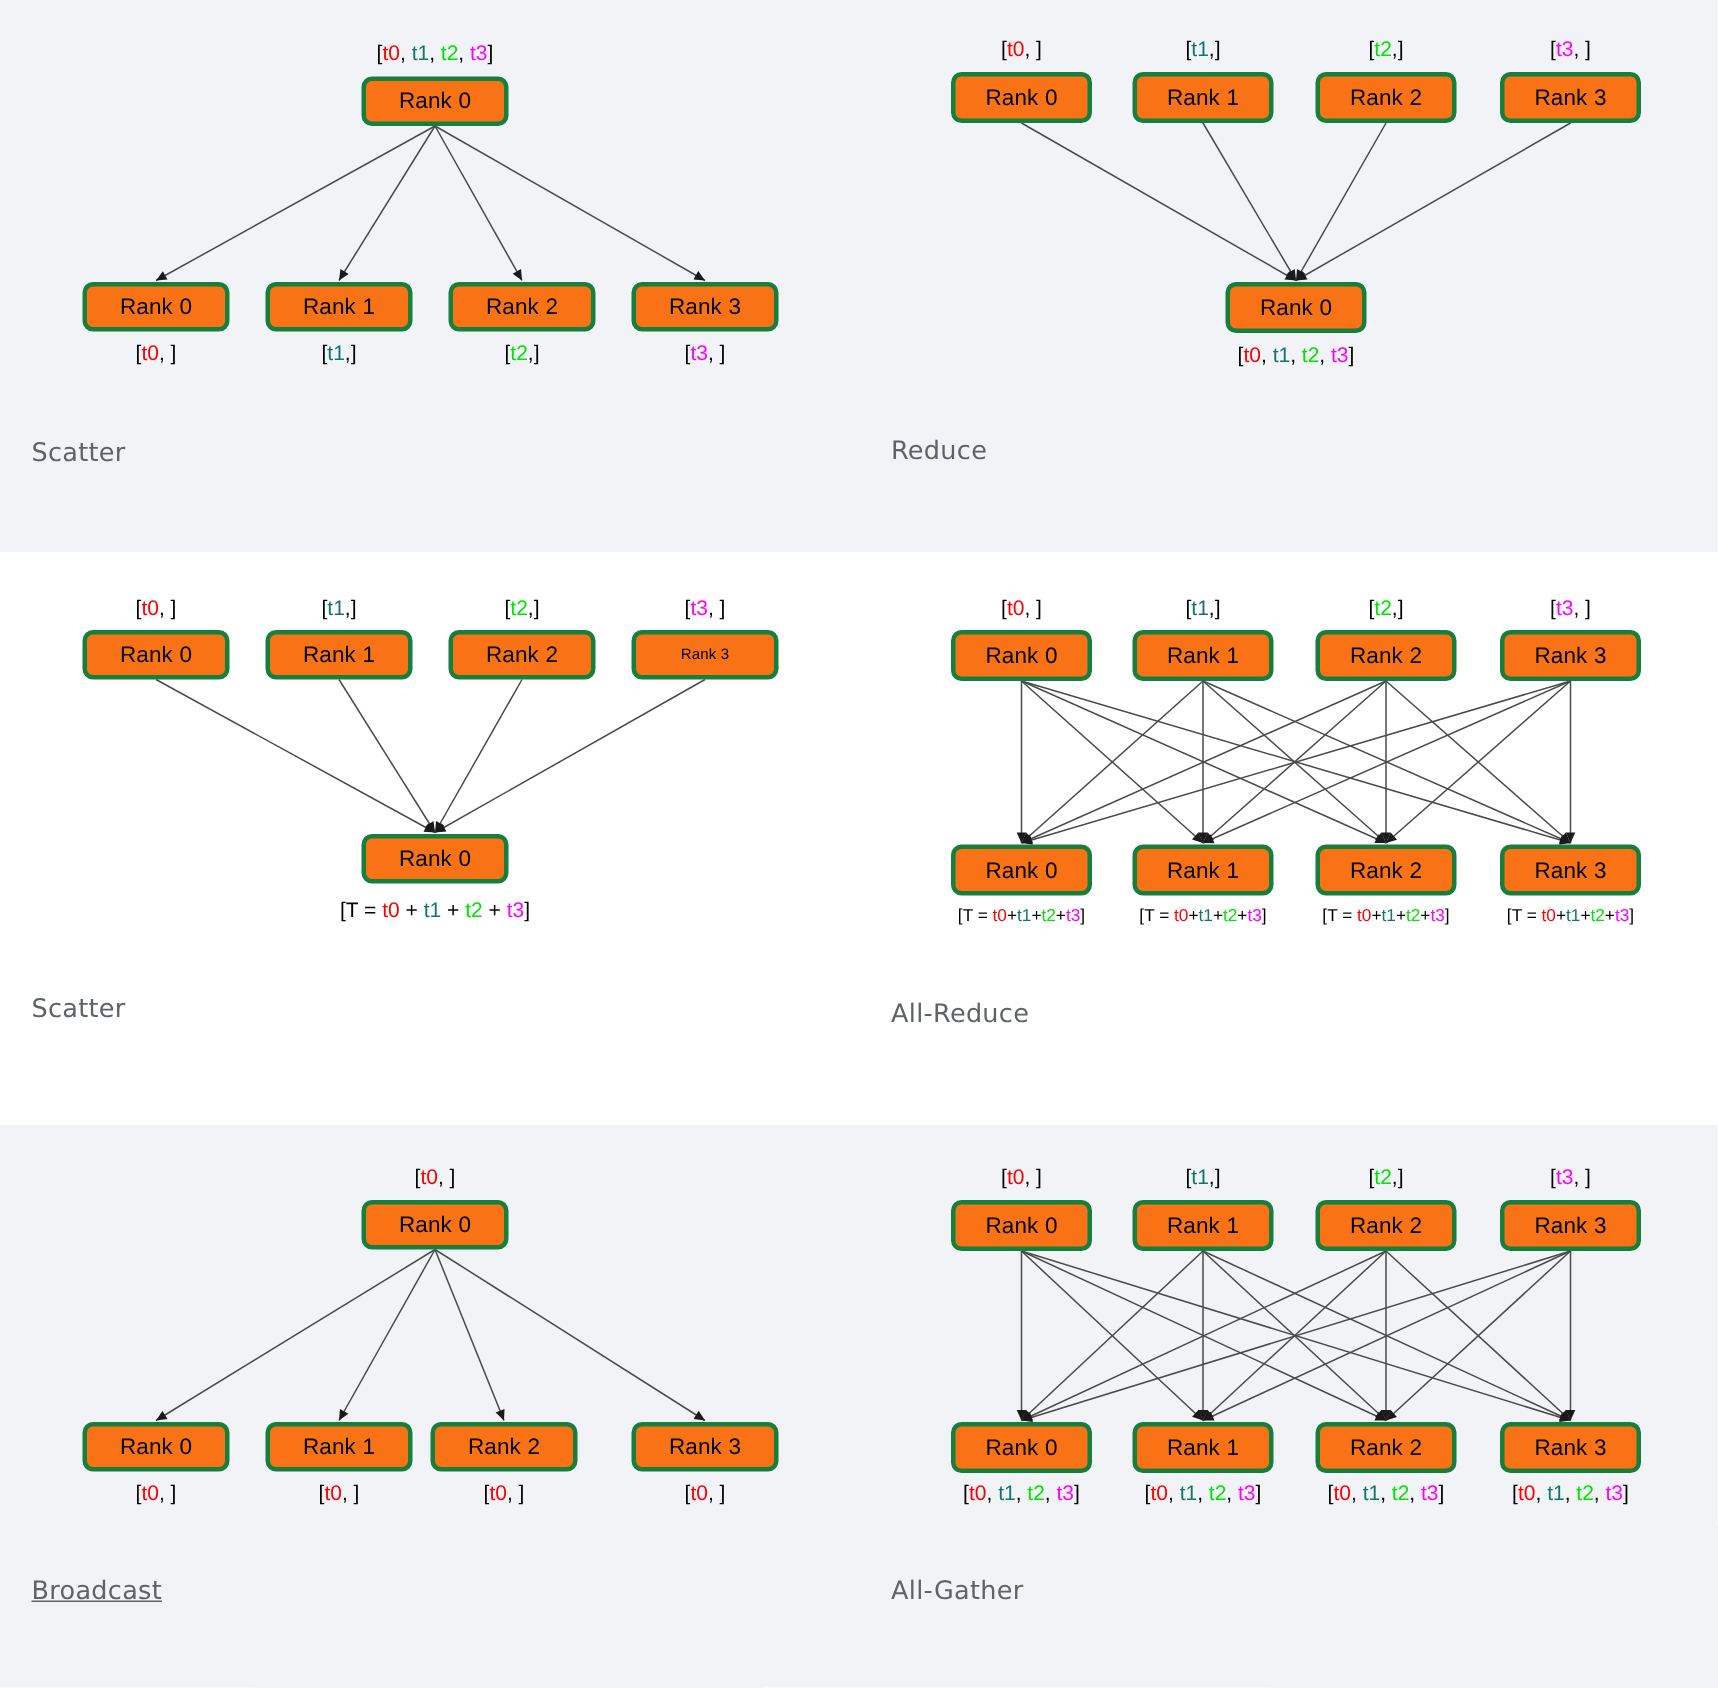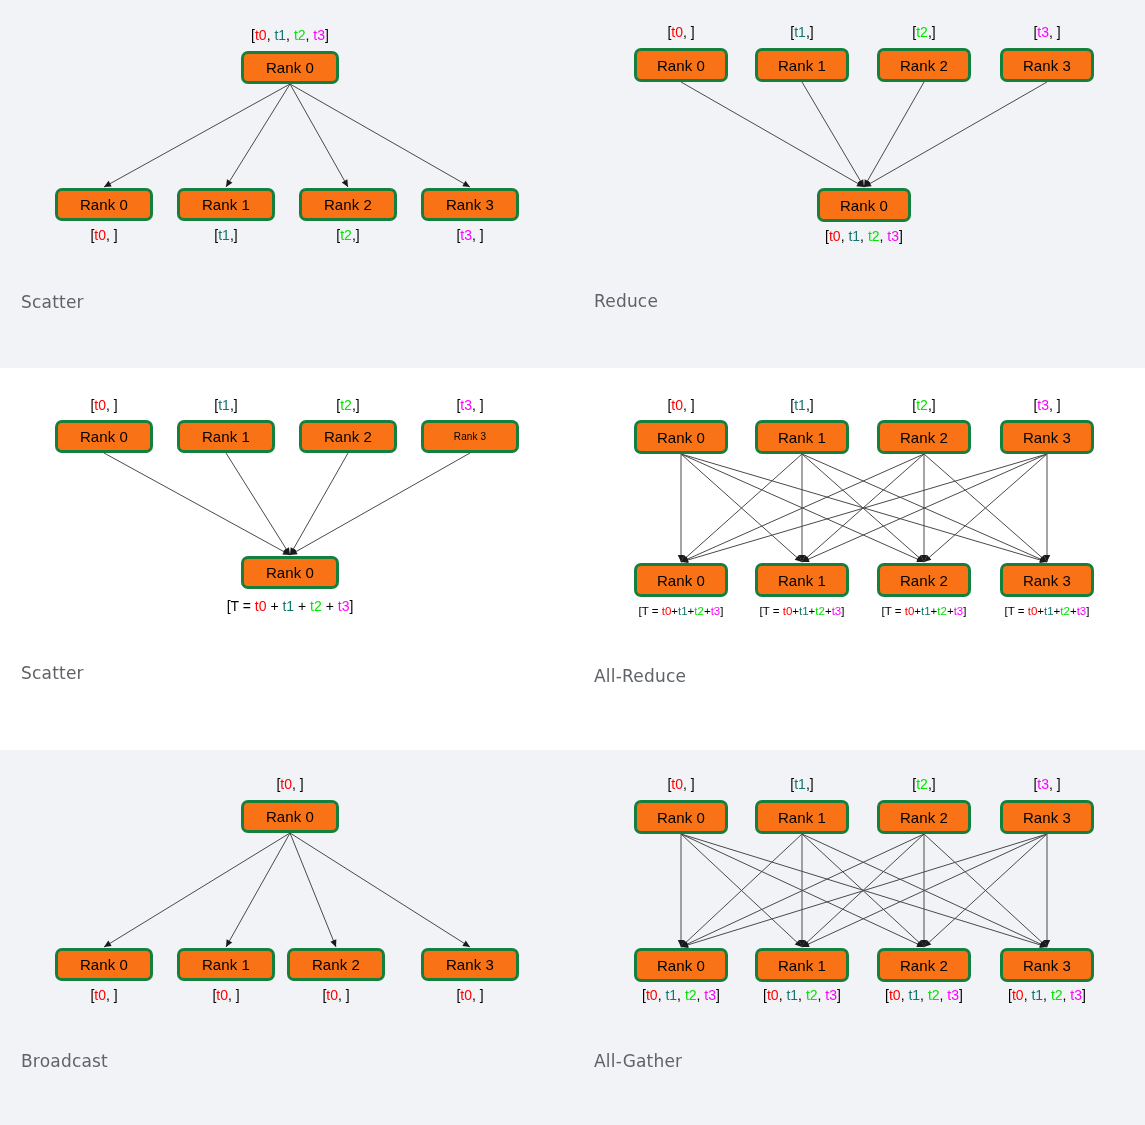--- a/index.html
+++ b/index.html
@@ -236,21 +236,21 @@
         <div class="node" style="left: 241px; top: 50px; width: 98px; height: 33px;">Rank 0</div>
         <div class="tensor" style="left: 290px; top: 27px;"><span class="brk">[</span><span class="t0">t0</span><span class="brk">, ]</span></div>
         <div class="node" style="left: 55px; top: 198px; width: 98px; height: 33px;">Rank 0</div>
         <div class="node" style="left: 177px; top: 198px; width: 98px; height: 33px;">Rank 1</div>
         <div class="node" style="left: 287px; top: 198px; width: 98px; height: 33px;">Rank 2</div>
         <div class="node" style="left: 421px; top: 198px; width: 98px; height: 33px;">Rank 3</div>
         <div class="tensor" style="left: 104px; top: 238px;"><span class="brk">[</span><span class="t0">t0</span><span class="brk">, ]</span></div>
         <div class="tensor" style="left: 226px; top: 238px;"><span class="brk">[</span><span class="t0">t0</span><span class="brk">, ]</span></div>
         <div class="tensor" style="left: 336px; top: 238px;"><span class="brk">[</span><span class="t0">t0</span><span class="brk">, ]</span></div>
         <div class="tensor" style="left: 470px; top: 238px;"><span class="brk">[</span><span class="t0">t0</span><span class="brk">, ]</span></div>
-        <div class="caption" style="left: 21px; top: 301px;">Broadcast</div>
+        <div class="caption" style="left: 21px; top: 301px; text-decoration: underline;">Broadcast</div>
       </div>
       <div class="panel" style="left: 573px; top: 750px;">
         <svg class="edges" viewBox="0 0 572 375">
           <line x1="108" y1="84" x2="108" y2="197"></line>
           <polygon points="108,197 111.2,190 104.8,190"></polygon>
           <line x1="108" y1="84" x2="229" y2="197"></line>
           <polygon points="229,197 226.0681263236137,189.88353200346455 221.699912391264,194.56100001952046"></polygon>
           <line x1="108" y1="84" x2="351" y2="197"></line>
           <polygon points="351,197 346.002030042562,191.14677043807885 343.3034098594807,196.94999791143076"></polygon>
           <line x1="108" y1="84" x2="474" y2="197"></line>

